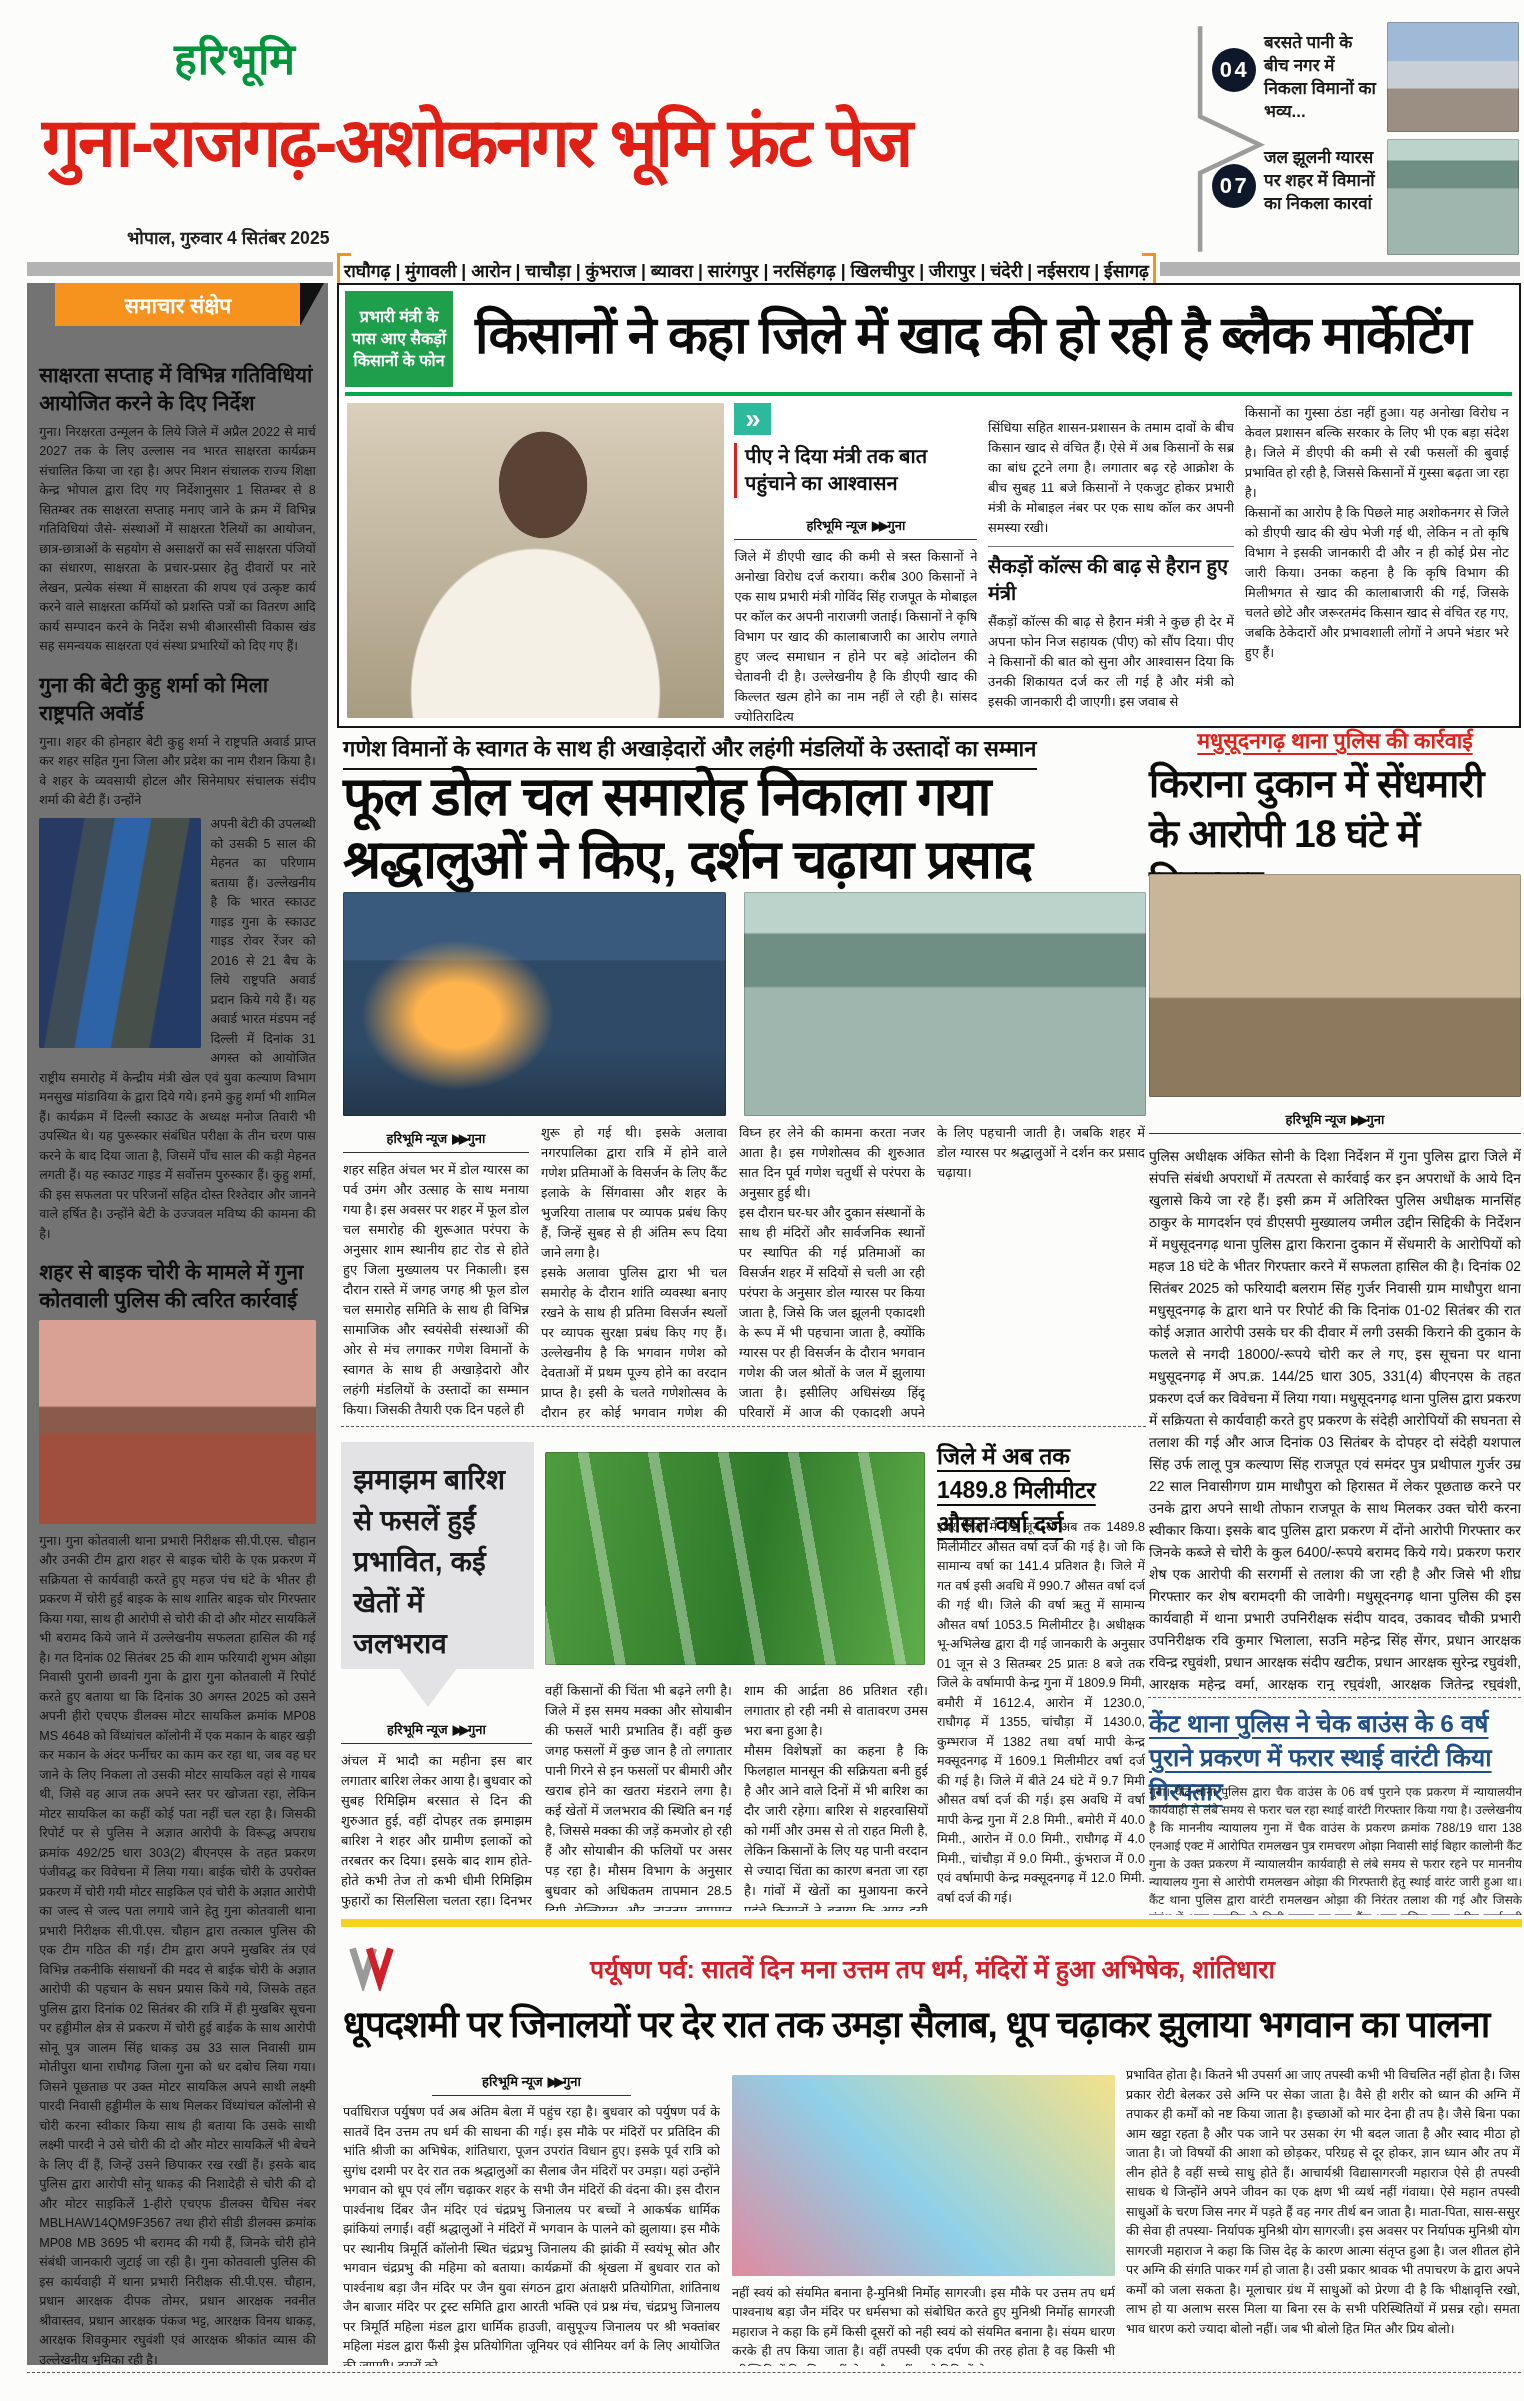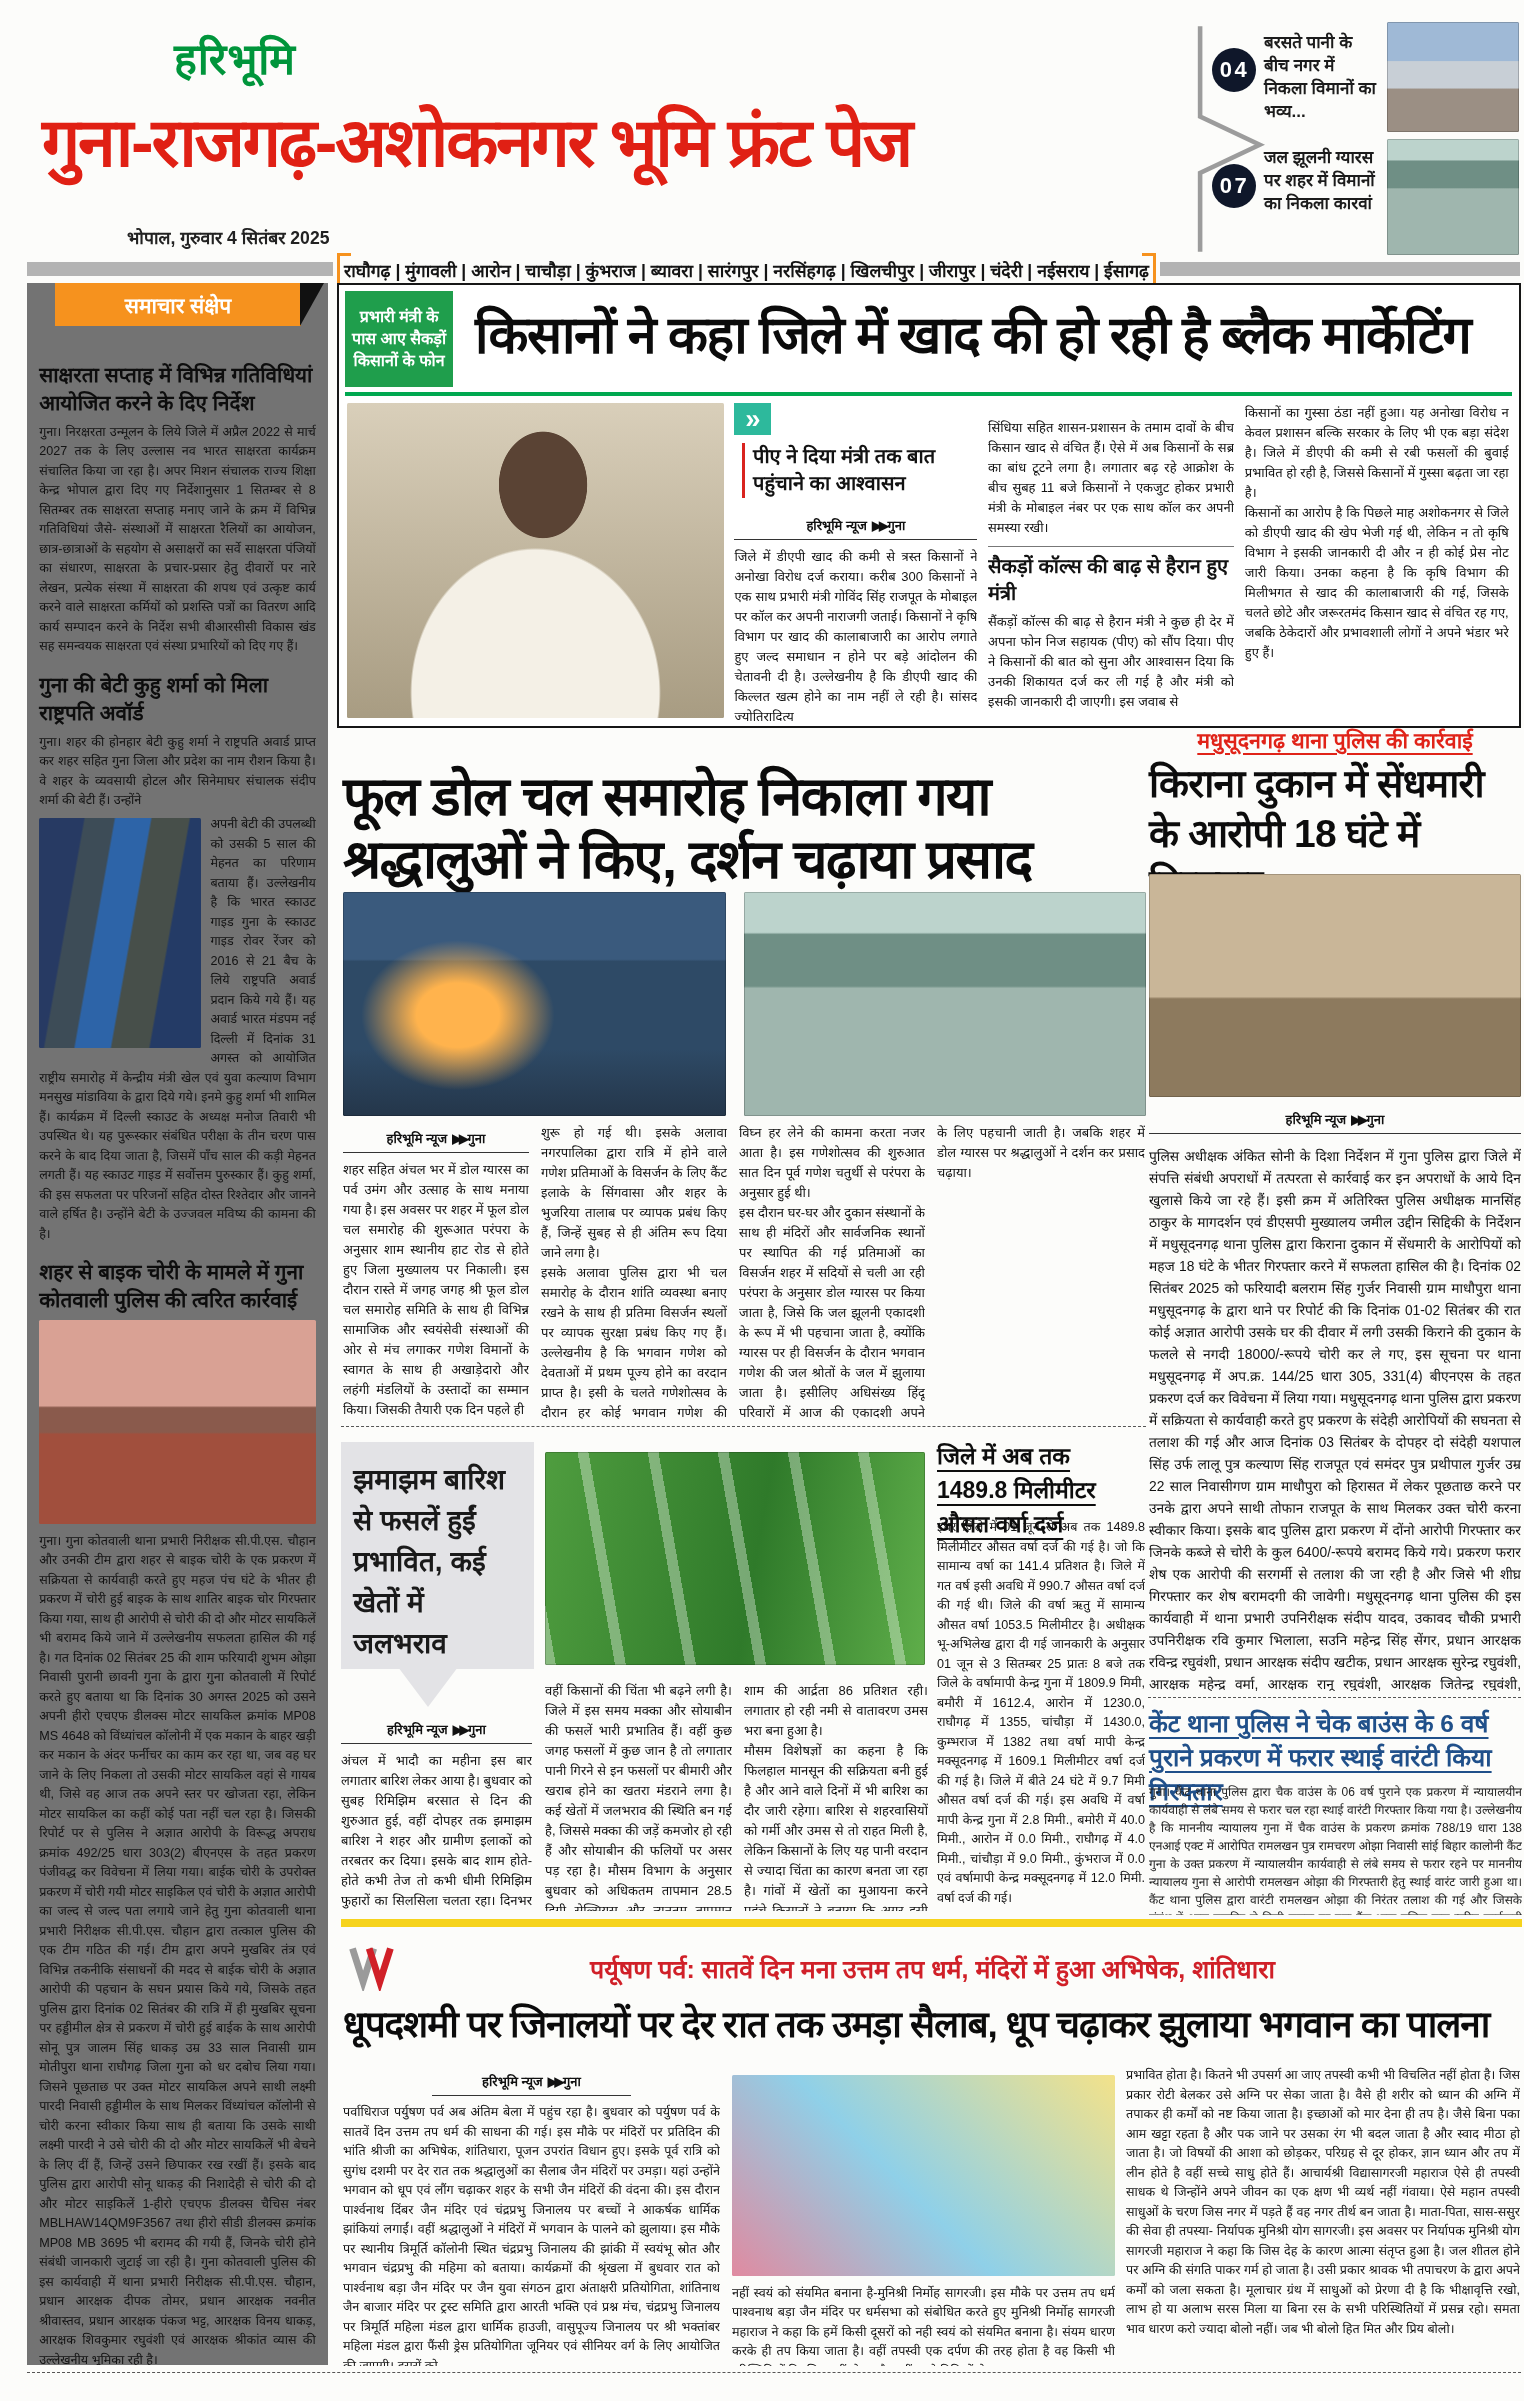--- a/index.html
+++ b/index.html
@@ -28,21 +28,21 @@
   .sb-header:after{content:"";position:absolute;right:-23px;top:0;border-top:43px solid #111;border-right:24.5px solid transparent;}
   .h-side{font-size:20.7px;line-height:28px;font-weight:800;margin:13.8px 0 6.1px 0;color:#0d0d0d;}
   .body-s{font-size:12.6px;line-height:19.5px;}
   
   .leadbox{position:absolute;left:337px;top:283px;width:1184px;height:445px;border:2.3px solid #161616;background:#fff;}
   .lead-kicker{position:absolute;left:6.1px;top:6.1px;width:108px;height:96px;background:#1f9e4c;color:#fff;font-size:16px;line-height:22px;font-weight:700;display:flex;align-items:center;justify-content:center;text-align:center;padding:3.1px;}
   .h-lead{position:absolute;left:136px;top:12.2px;font-size:52px;font-weight:900;letter-spacing:-1.5px;white-space:nowrap;color:#0b0b0b;}
   .greenrule{position:absolute;left:6.1px;top:107px;width:1167px;height:3.8px;background:#00a850;}
   .leadrow{position:absolute;left:7.7px;top:118px;width:1169px;height:318px;display:flex;gap:10.7px;}
   .qicon{width:37px;height:32px;background:#2db99c;color:#fff;font-size:27.5px;font-weight:900;display:flex;align-items:center;justify-content:center;margin-bottom:7.7px;}
-  .subhead{font-size:20px;line-height:27.5px;font-weight:800;border-left:3.1px solid #d9231f;padding-left:7.7px;margin-left:8px;}
+  .subhead{font-size:20px;line-height:27.5px;font-weight:800;border-left:3.1px solid #d9231f;padding-left:7.7px;}
   .subhead2{font-size:20px;line-height:27.5px;font-weight:800;margin:7.7px 0 4.6px 0;border-top:1.5px solid #777;padding-top:6.1px;}
   .byline{font-weight:700;font-size:13px;text-align:center;padding:6.1px 0 4.6px 0;border-bottom:1.5px solid #333;margin-bottom:7.7px;color:#111;}
   .byline .arr{letter-spacing:-3.1px;margin:0 1.5px;}
   .body-m{font-size:13px;line-height:20px;}
   
   .kickerline{font-size:22px;font-weight:800;border-bottom:2.3px solid #111;padding-bottom:6.1px;}
   .h-fest{font-size:54px;line-height:63px;font-weight:900;letter-spacing:-1.5px;white-space:pre-line;color:#0b0b0b;}
   
   .crime-kicker{font-size:21.4px;font-weight:800;color:#e02318;text-align:center;text-decoration:underline;text-underline-offset:4.6px;}
   .h-crime{font-size:39px;line-height:50px;font-weight:900;letter-spacing:-0.8px;color:#0c0c0c;}
@@ -137,20 +137,21 @@
         <div class="subhead2">सैकड़ों कॉल्स की बाढ़ से हैरान हुए मंत्री</div>
         <div class="body-m jtext">सैंकड़ों कॉल्स की बाढ़ से हैरान मंत्री ने कुछ ही देर में अपना फोन निज सहायक (पीए) को सौंप दिया। पीए ने किसानों की बात को सुना और आश्वासन दिया कि उनकी शिकायत दर्ज कर ली गई है और मंत्री को इसकी जानकारी दी जाएगी। इस जवाब से</div>
       </div>
       <div style="width:264px;flex:none;overflow:hidden;">
         <div class="body-m jtext">किसानों का गुस्सा ठंडा नहीं हुआ। यह अनोखा विरोध न केवल प्रशासन बल्कि सरकार के लिए भी एक बड़ा संदेश है। जिले में डीएपी की कमी से रबी फसलों की बुवाई प्रभावित हो रही है, जिससे किसानों में गुस्सा बढ़ता जा रहा है।
     किसानों का आरोप है कि पिछले माह अशोकनगर से जिले को डीएपी खाद की खेप भेजी गई थी, लेकिन न तो कृषि विभाग ने इसकी जानकारी दी और न ही कोई प्रेस नोट जारी किया। उनका कहना है कि कृषि विभाग की मिलीभगत से खाद की कालाबाजारी की गई, जिसके चलते छोटे और जरूरतमंद किसान खाद से वंचित रह गए, जबकि ठेकेदारों और प्रभावशाली लोगों ने अपने भंडार भरे हुए हैं।</div>
       </div>
     </div>
   </div>
 
+  <div class="abs kickerline" style="left:343px;top:732px;">गणेश विमानों के स्वागत के साथ ही अखाड़ेदारों और लहंगी मंडलियों के उस्तादों का सम्मान</div>
   <div class="abs h-fest" style="left:343px;top:765px;width:807px;">फूल डोल चल समारोह निकाला गया
 श्रद्धालुओं ने किए, दर्शन चढ़ाया प्रसाद</div>
   <div class="photo ph-night" style="left:343px;top:892px;width:383px;height:224px;"></div>
   <div class="photo ph-lake" style="left:744px;top:892px;width:402px;height:224px;"></div>
 
   <div class="abs" style="left:343px;top:1123px;width:186px;height:300px;overflow:hidden;">
     <div class="byline">
       <span>हरिभूमि न्यूज</span>
       <span class="arr">▶▶</span><span>गुना</span>
     </div>

